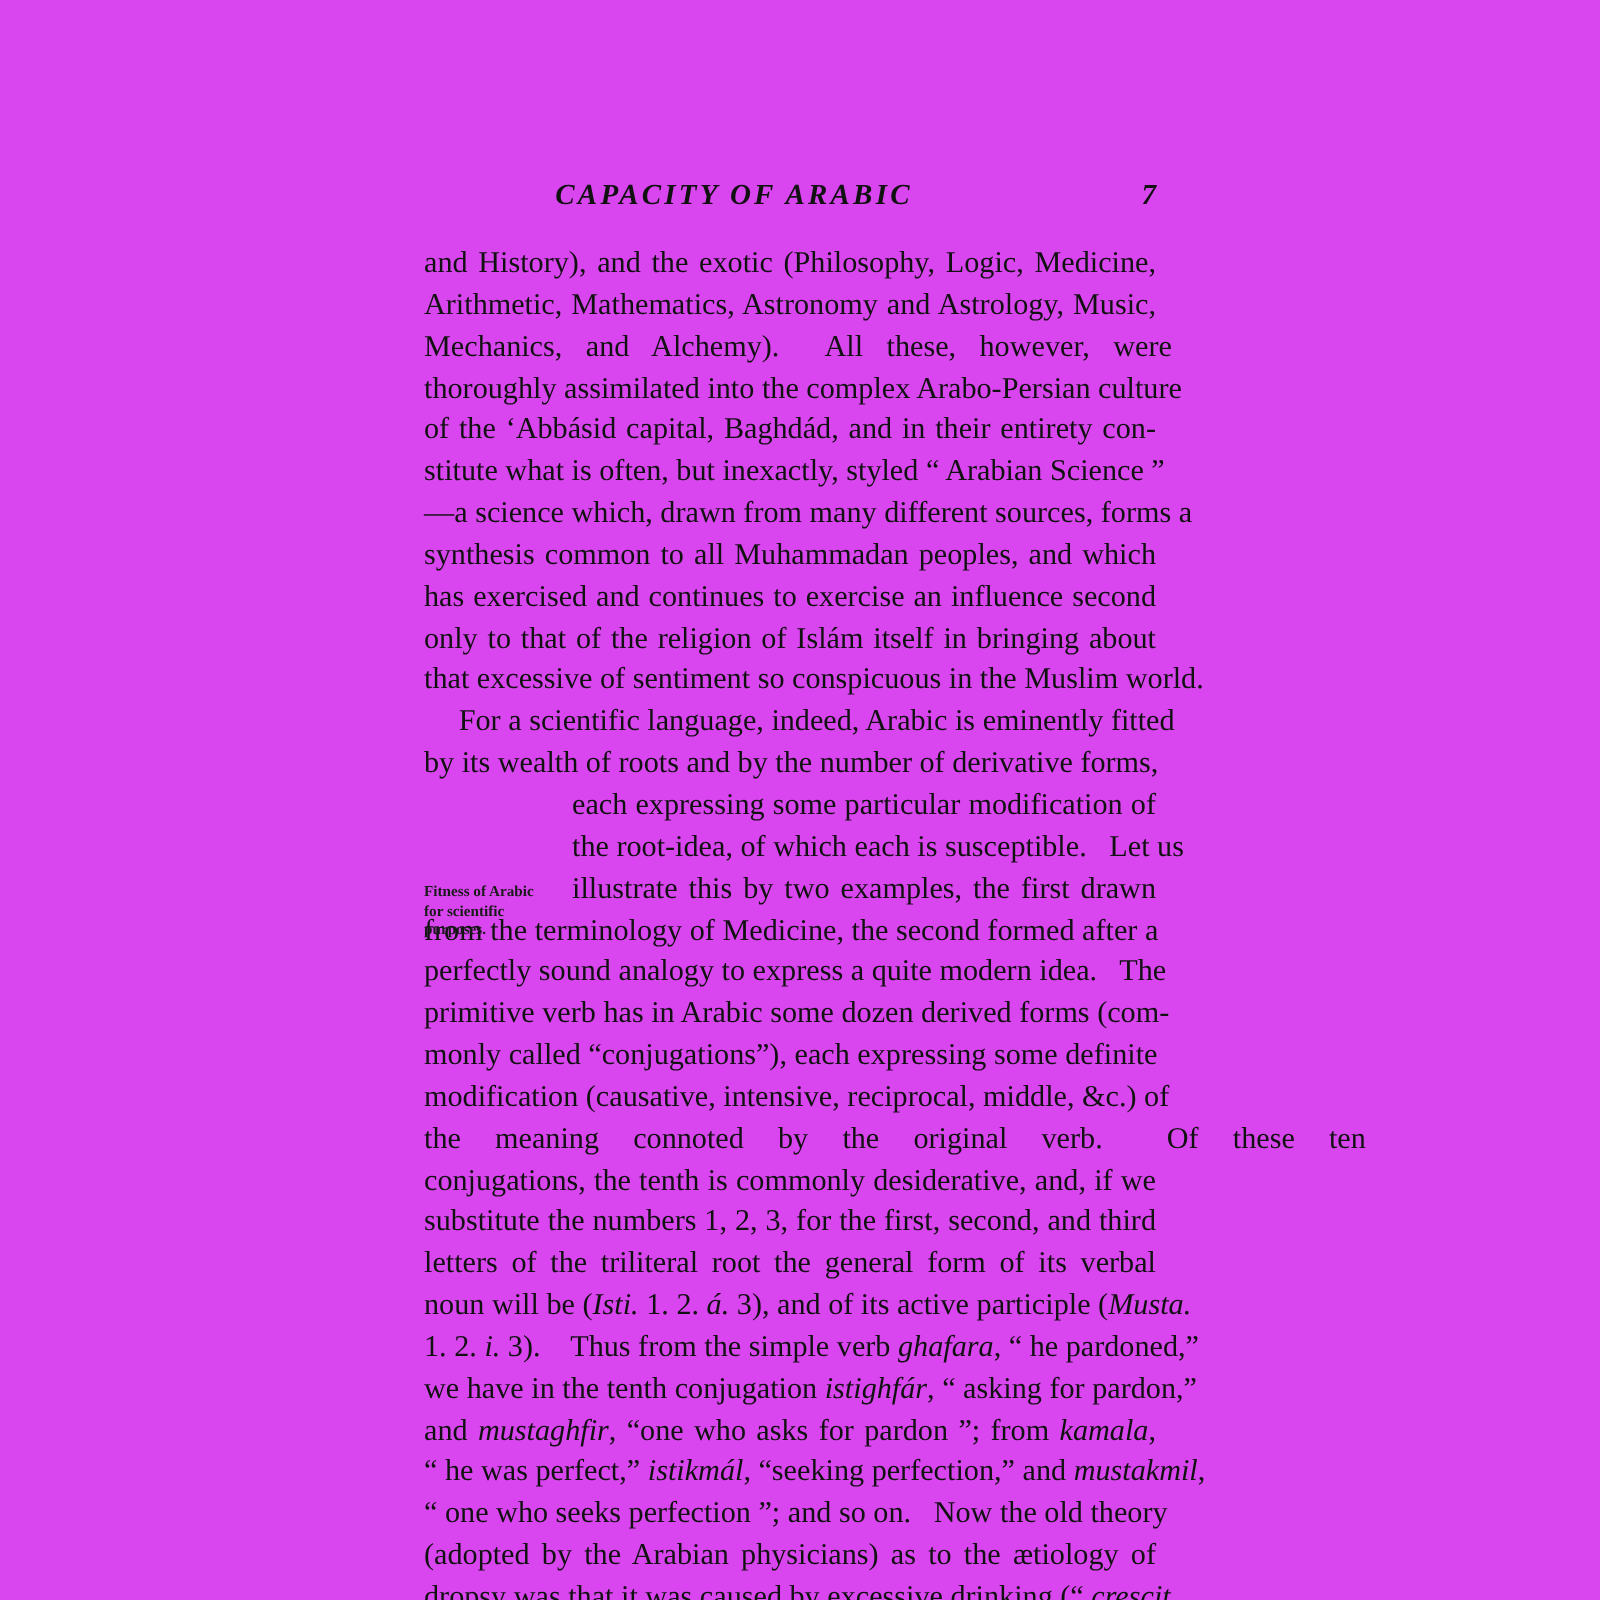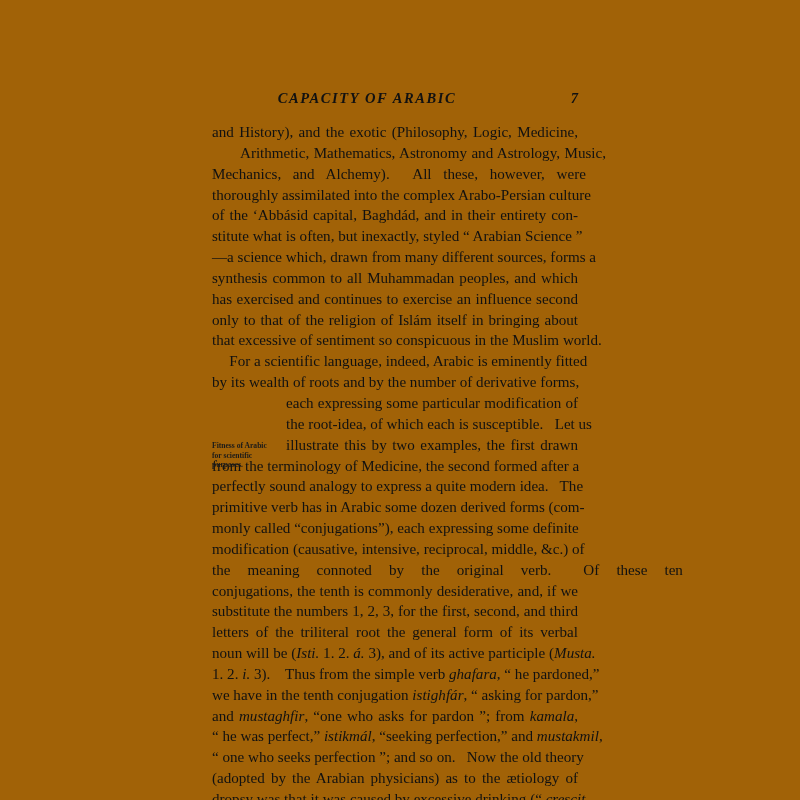--- a/index.html
+++ b/index.html
@@ -16,21 +16,21 @@
     color: #111111;
     -webkit-font-smoothing: antialiased;
   }
 
   .page {
     position: absolute;
     left: 0;
     top: 0;
     width: 800px;
     height: 800px;
-    background: #a16207;
+    background: #d946ef;
   }
 
   
   .running-head {
     position: absolute;
     left: 212px;
     top: 90px;
     width: 366px;
     height: 22px;
   }
@@ -117,21 +117,21 @@
     <div class="title">CAPACITY OF ARABIC</div>
     <div class="folio">7</div>
   </div>
 
   <div class="textblock">
 
     <p class="para">
       <span class="line j" style="word-spacing: 1.58259px; align-items: flex-end;">
           <span>and History), and the exotic (Philosophy, Logic, Medicine,</span>
         </span>
-      <span class="line j" style="word-spacing: 0.7px; margin-left: 28px;">
+      <span class="line j" style="word-spacing: 0.7px;">
           <span>Arithmetic, Mathematics, Astronomy and Astrology, Music,</span>
         </span>
       <span class="line j" style="word-spacing: 7.9401px;">
           <span>Mechanics, and Alchemy).  All these, however, were</span>
         </span>
       <span class="line j">
           <span>thoroughly assimilated into the complex Arabo-Persian culture</span>
         </span>
       <span class="line j" style="word-spacing: 1.12674px;">
           <span>of the ‘Abbásid capital, Baghdád, and in their entirety con-</span>

